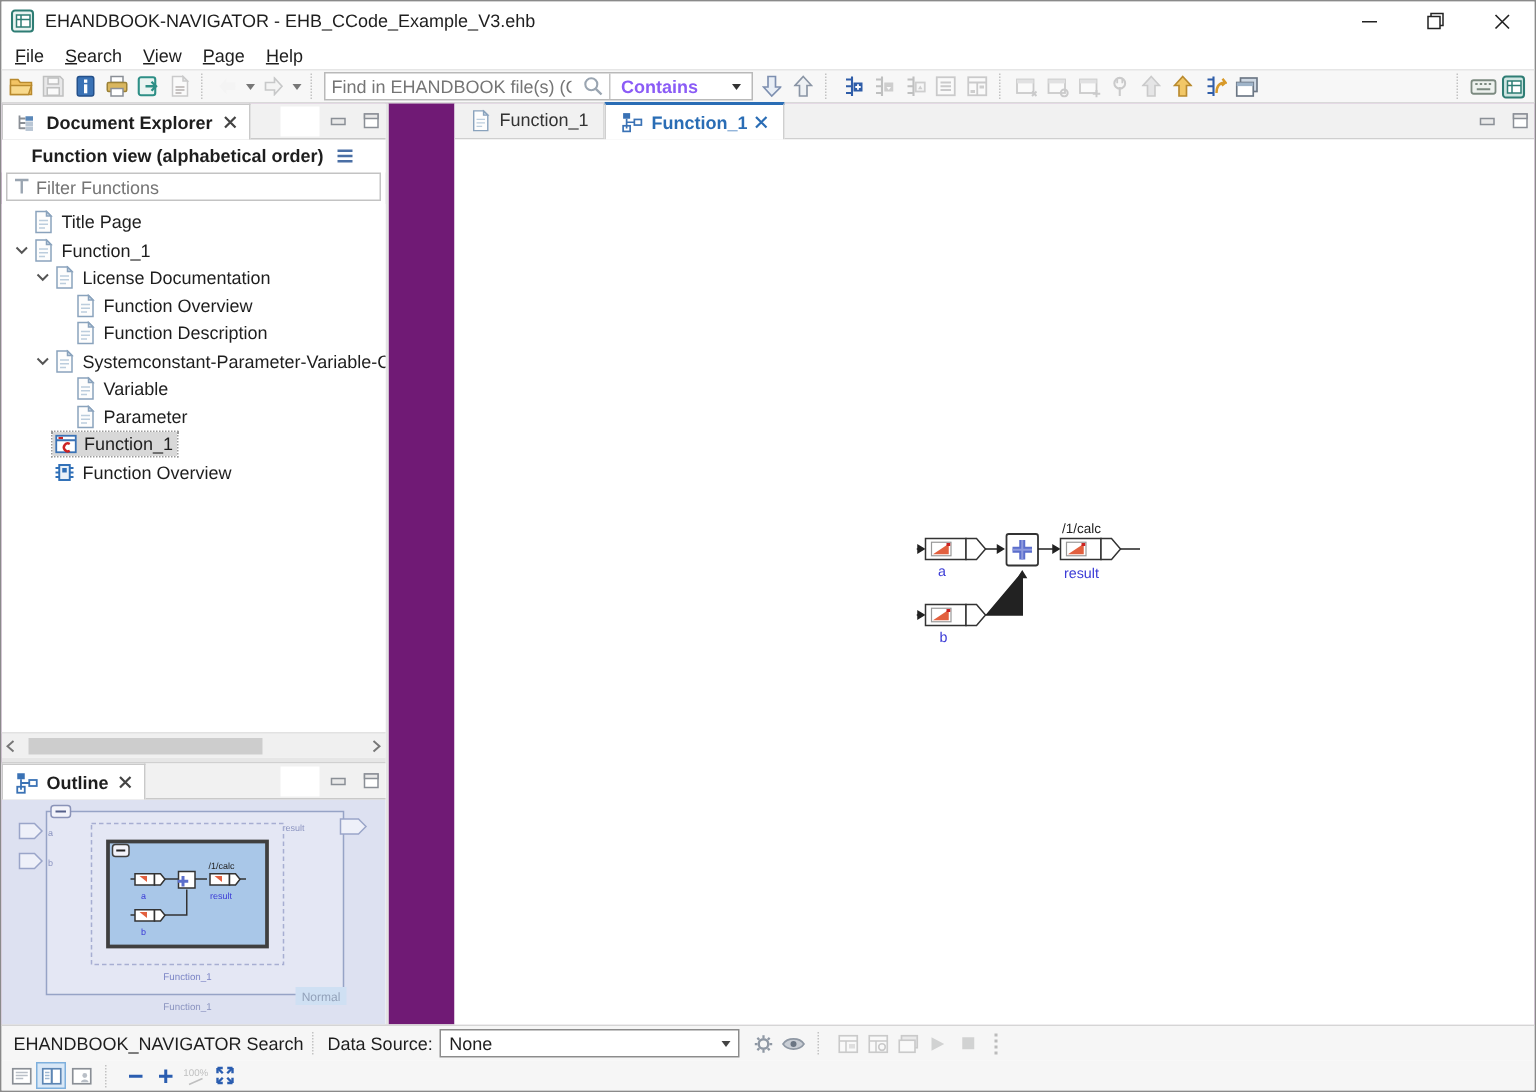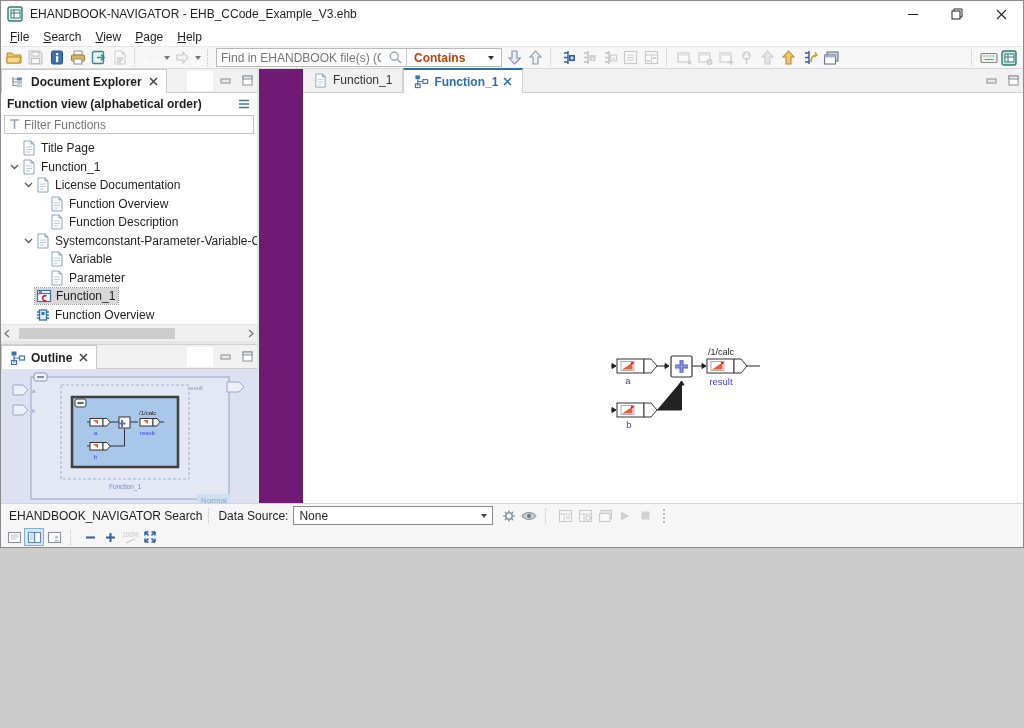--- a/index.html
+++ b/index.html
@@ -1,17 +1,17 @@
 <!DOCTYPE html>
 <html><head>
 <meta charset="utf-8">
 <style>
   html,body{margin:0;padding:0;background:#ccc;}
   *{box-sizing:border-box;}
-  .window{position:relative;width:1024px;height:548px;background:#fff;
+  .window{position:relative;width:1024px;height:728px;background:#fff;
     font-family:"Liberation Sans",sans-serif;font-size:12px;color:#1e1e1e;
     display:flex;flex-direction:column;border:1px solid #8a8a8a;overflow:hidden;}
 
   
   .titlebar{height:26px;display:flex;align-items:center;padding-left:6px;background:#fff;flex:0 0 auto;}
   .titlebar .title{margin-left:6px;}
   .win-controls{margin-left:auto;display:flex;height:100%;}
   .win-btn{width:44px;height:100%;display:flex;align-items:center;justify-content:center;}
 
   
@@ -22,36 +22,36 @@
   
   .toolbar{height:23px;background:#f7f7f7;border-top:1px solid #e6e6e6;border-bottom:1px solid #d9d9d9;
     display:flex;align-items:center;padding:0 3px;flex:0 0 auto;}
   .tbtn{width:21px;height:21px;display:flex;align-items:center;justify-content:center;flex:0 0 auto;}
   .tbtn.dis{opacity:.42;filter:grayscale(.9);}
   .tcaret{width:10px;height:21px;display:flex;align-items:center;justify-content:center;flex:0 0 auto;}
   .caret-down{width:0;height:0;border-left:3.5px solid transparent;border-right:3.5px solid transparent;border-top:4px solid #777;}
   .tsep{width:4px;height:17px;border-left:1px dotted #c3c3c3;margin:0 3px 0 4px;flex:0 0 auto;}
   .search-wrap{display:flex;align-items:center;border:1px solid #b9b9b9;background:#fff;height:19px;margin:0 2px;flex:0 0 auto;}
   .search-input{border:none;outline:none;width:168px;font:12px "Liberation Sans",sans-serif;color:#555;padding:0 4px;background:transparent;}
-  .contains-seg{display:flex;align-items:center;gap:23px;border-left:1px solid #c6c6c6;height:100%;padding:0 7px;font-weight:bold;color:#c2410c;}
+  .contains-seg{display:flex;align-items:center;gap:23px;border-left:1px solid #c6c6c6;height:100%;padding:0 7px;font-weight:bold;color:#8b5cf6;}
   .toolbar-spring{flex:1;}
 
   
   .main{flex:1;display:flex;min-height:0;background:#701a75;gap:44px;}
   .leftcol{width:258px;flex:0 0 auto;display:flex;flex-direction:column;border-right:2px solid #e4e4e4;background:#fff;}
 
   .view-tabbar{height:24px;background:#f1f1f1;display:flex;align-items:flex-end;border-bottom:1px solid #c9c9c9;flex:0 0 auto;position:relative;}
   .vtab{height:24px;display:flex;align-items:center;gap:5px;padding:0 8px;background:#fff;
     border:1px solid #c9c9c9;border-bottom:none;font-weight:bold;margin-bottom:-1px;}
   .vtab .x-icon{margin-left:2px;}
   .tab-toolslot{position:absolute;right:44px;top:2px;width:26px;height:20px;background:#fff;}
   .minmax{position:absolute;right:2px;top:4px;display:flex;gap:6px;}
   .mm-btn{width:16px;height:14px;display:flex;align-items:center;justify-content:center;}
 
-  .view-header{height:22px;display:flex;align-items:center;padding:0 6px;font-weight:bold;background:#fff;flex:0 0 auto;}
+  .view-header{height:22px;display:flex;align-items:center;padding:0 20px;font-weight:bold;background:#fff;flex:0 0 auto;}
   .view-menu-btn{margin-left:auto;}
   .filter-box{margin:0 3px 2px 3px;border:1px solid #c3c3c3;height:19px;display:flex;align-items:center;background:#fff;flex:0 0 auto;}
   .filter-input{flex:1;border:none;outline:none;font:12px "Liberation Sans",sans-serif;color:#909090;padding:0 3px;background:transparent;}
 
   .tree{flex:1;background:#fff;overflow:hidden;padding-top:3px;}
   .trow{height:18.5px;display:flex;align-items:center;white-space:nowrap;}
   .chev{width:14px;height:14px;display:flex;align-items:center;justify-content:center;flex:0 0 auto;}
   .chev-spacer{width:14px;flex:0 0 auto;}
   .p1{padding-left:6px;}  .p2{padding-left:20px;}  .p3{padding-left:48px;}  .p2b{padding-left:34px;}
   .ticon{width:16px;height:16px;margin-right:4px;flex:0 0 auto;}

